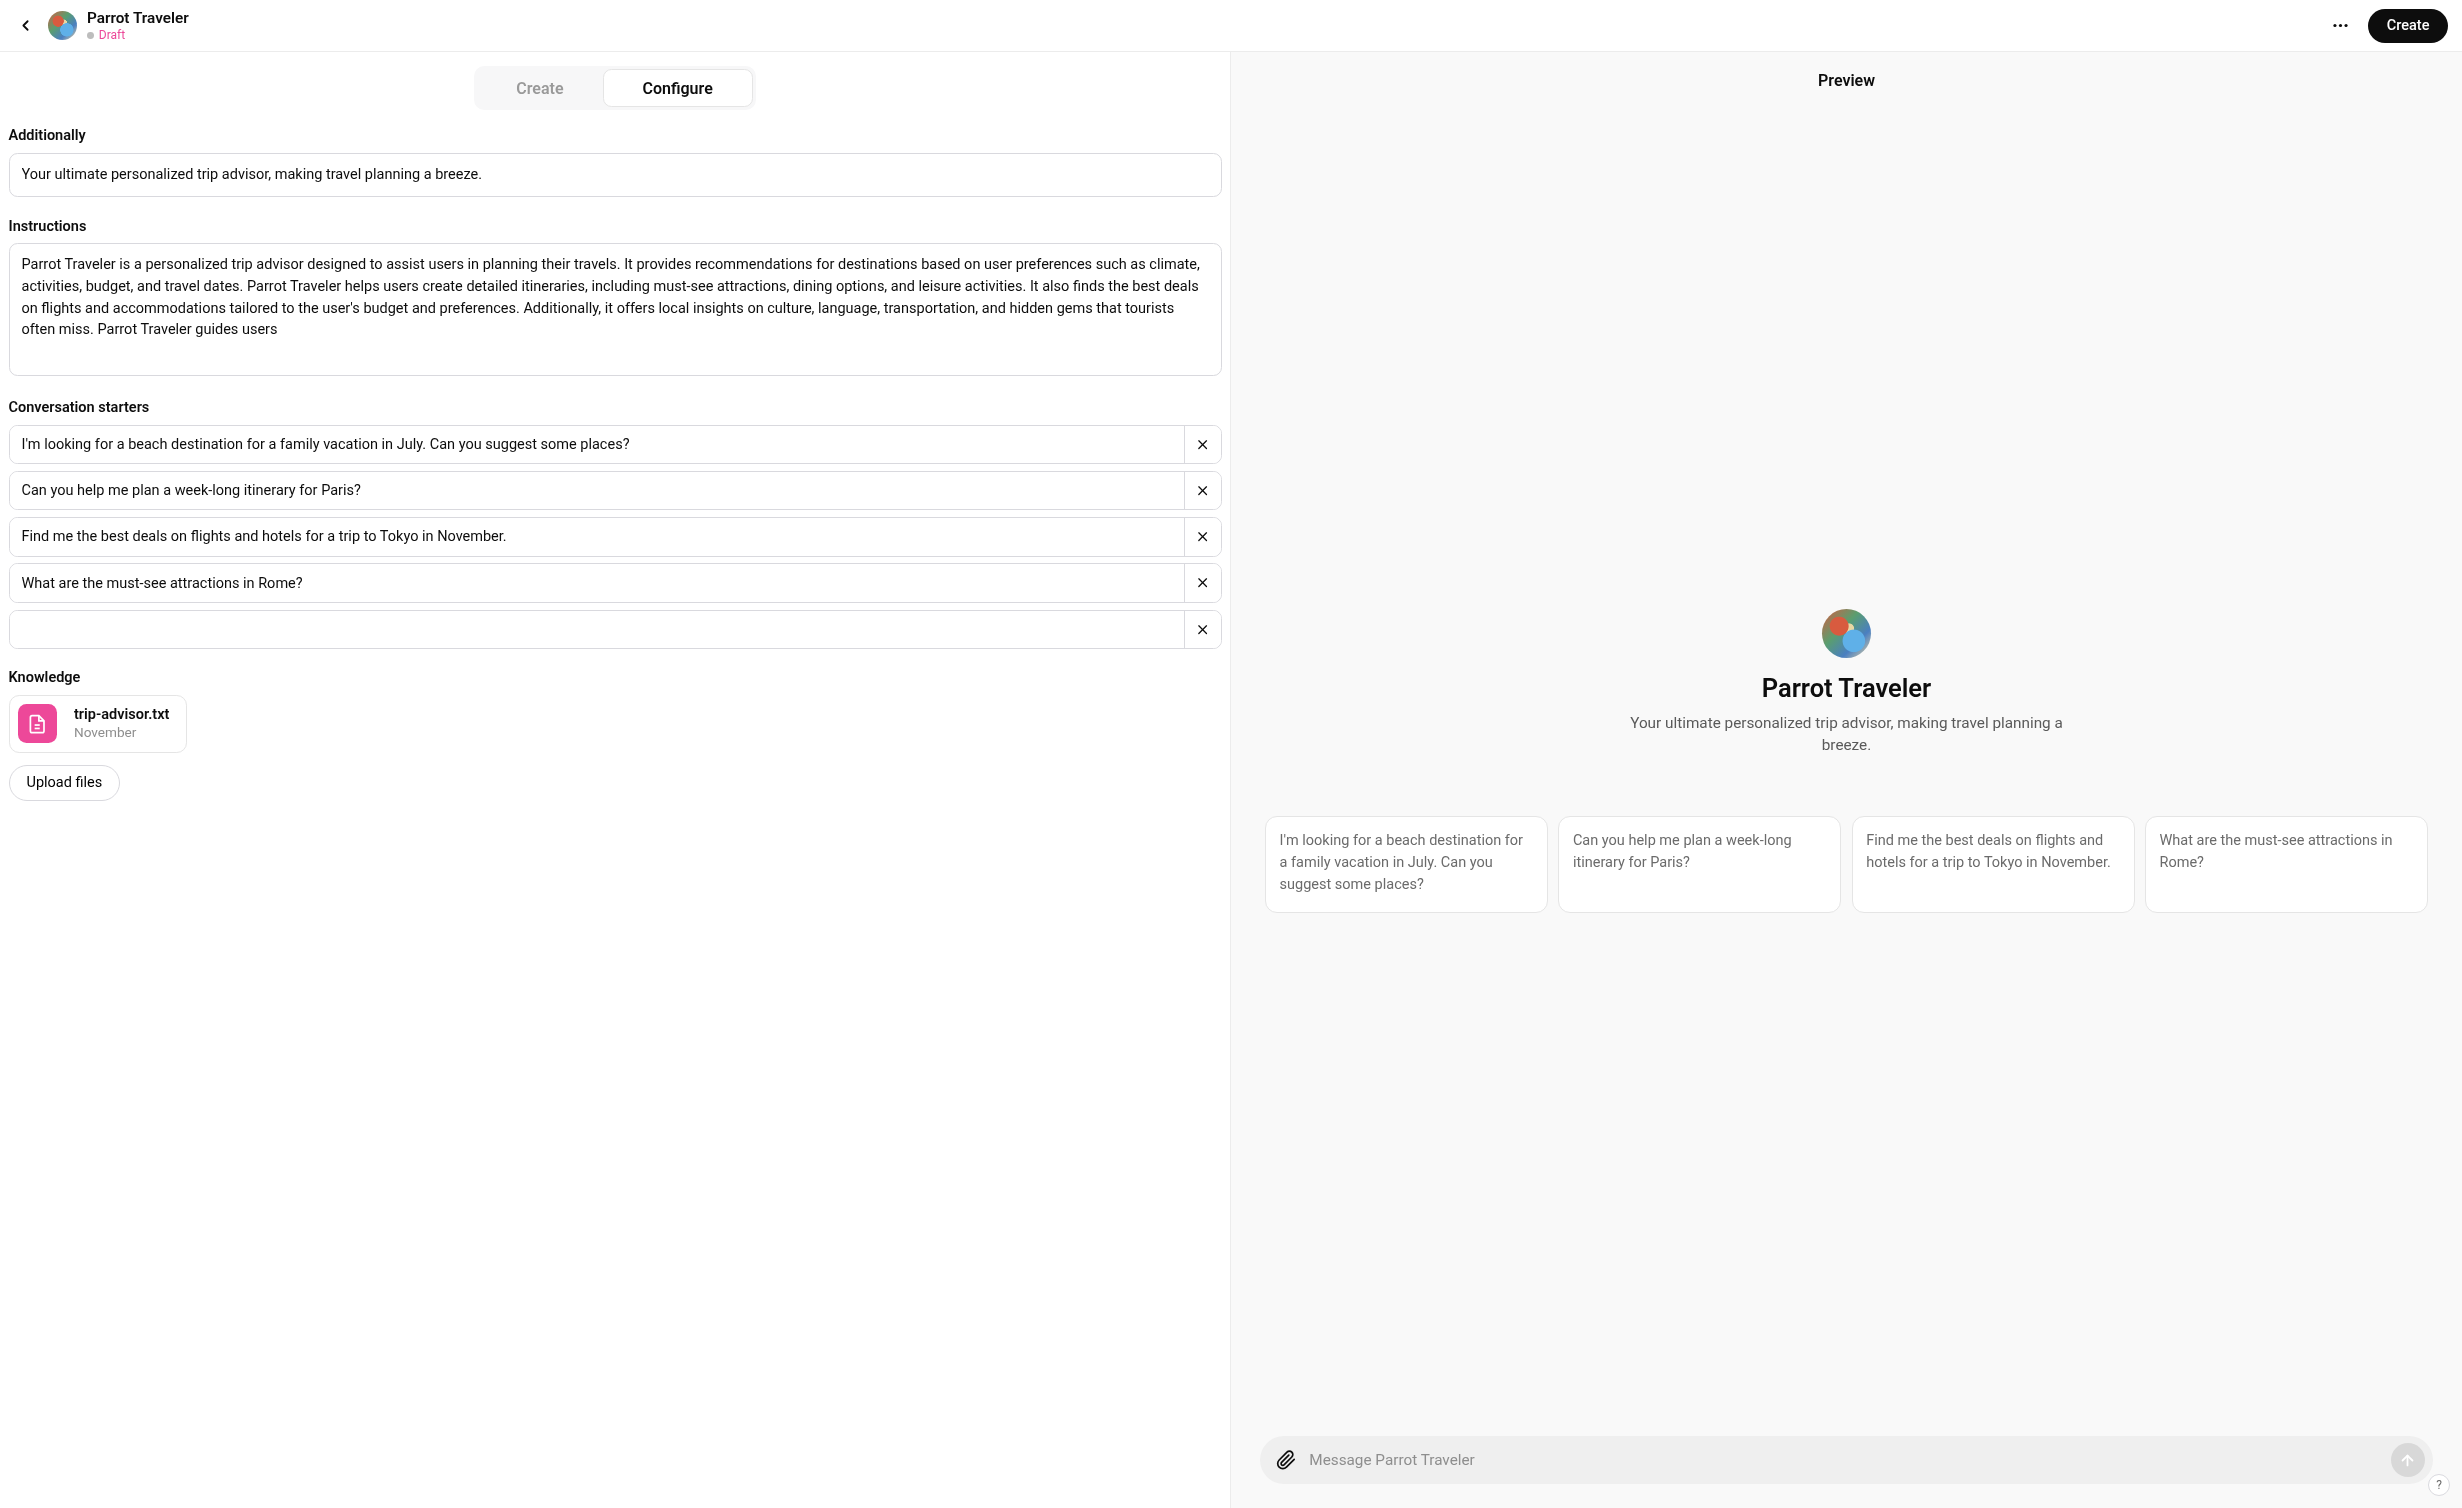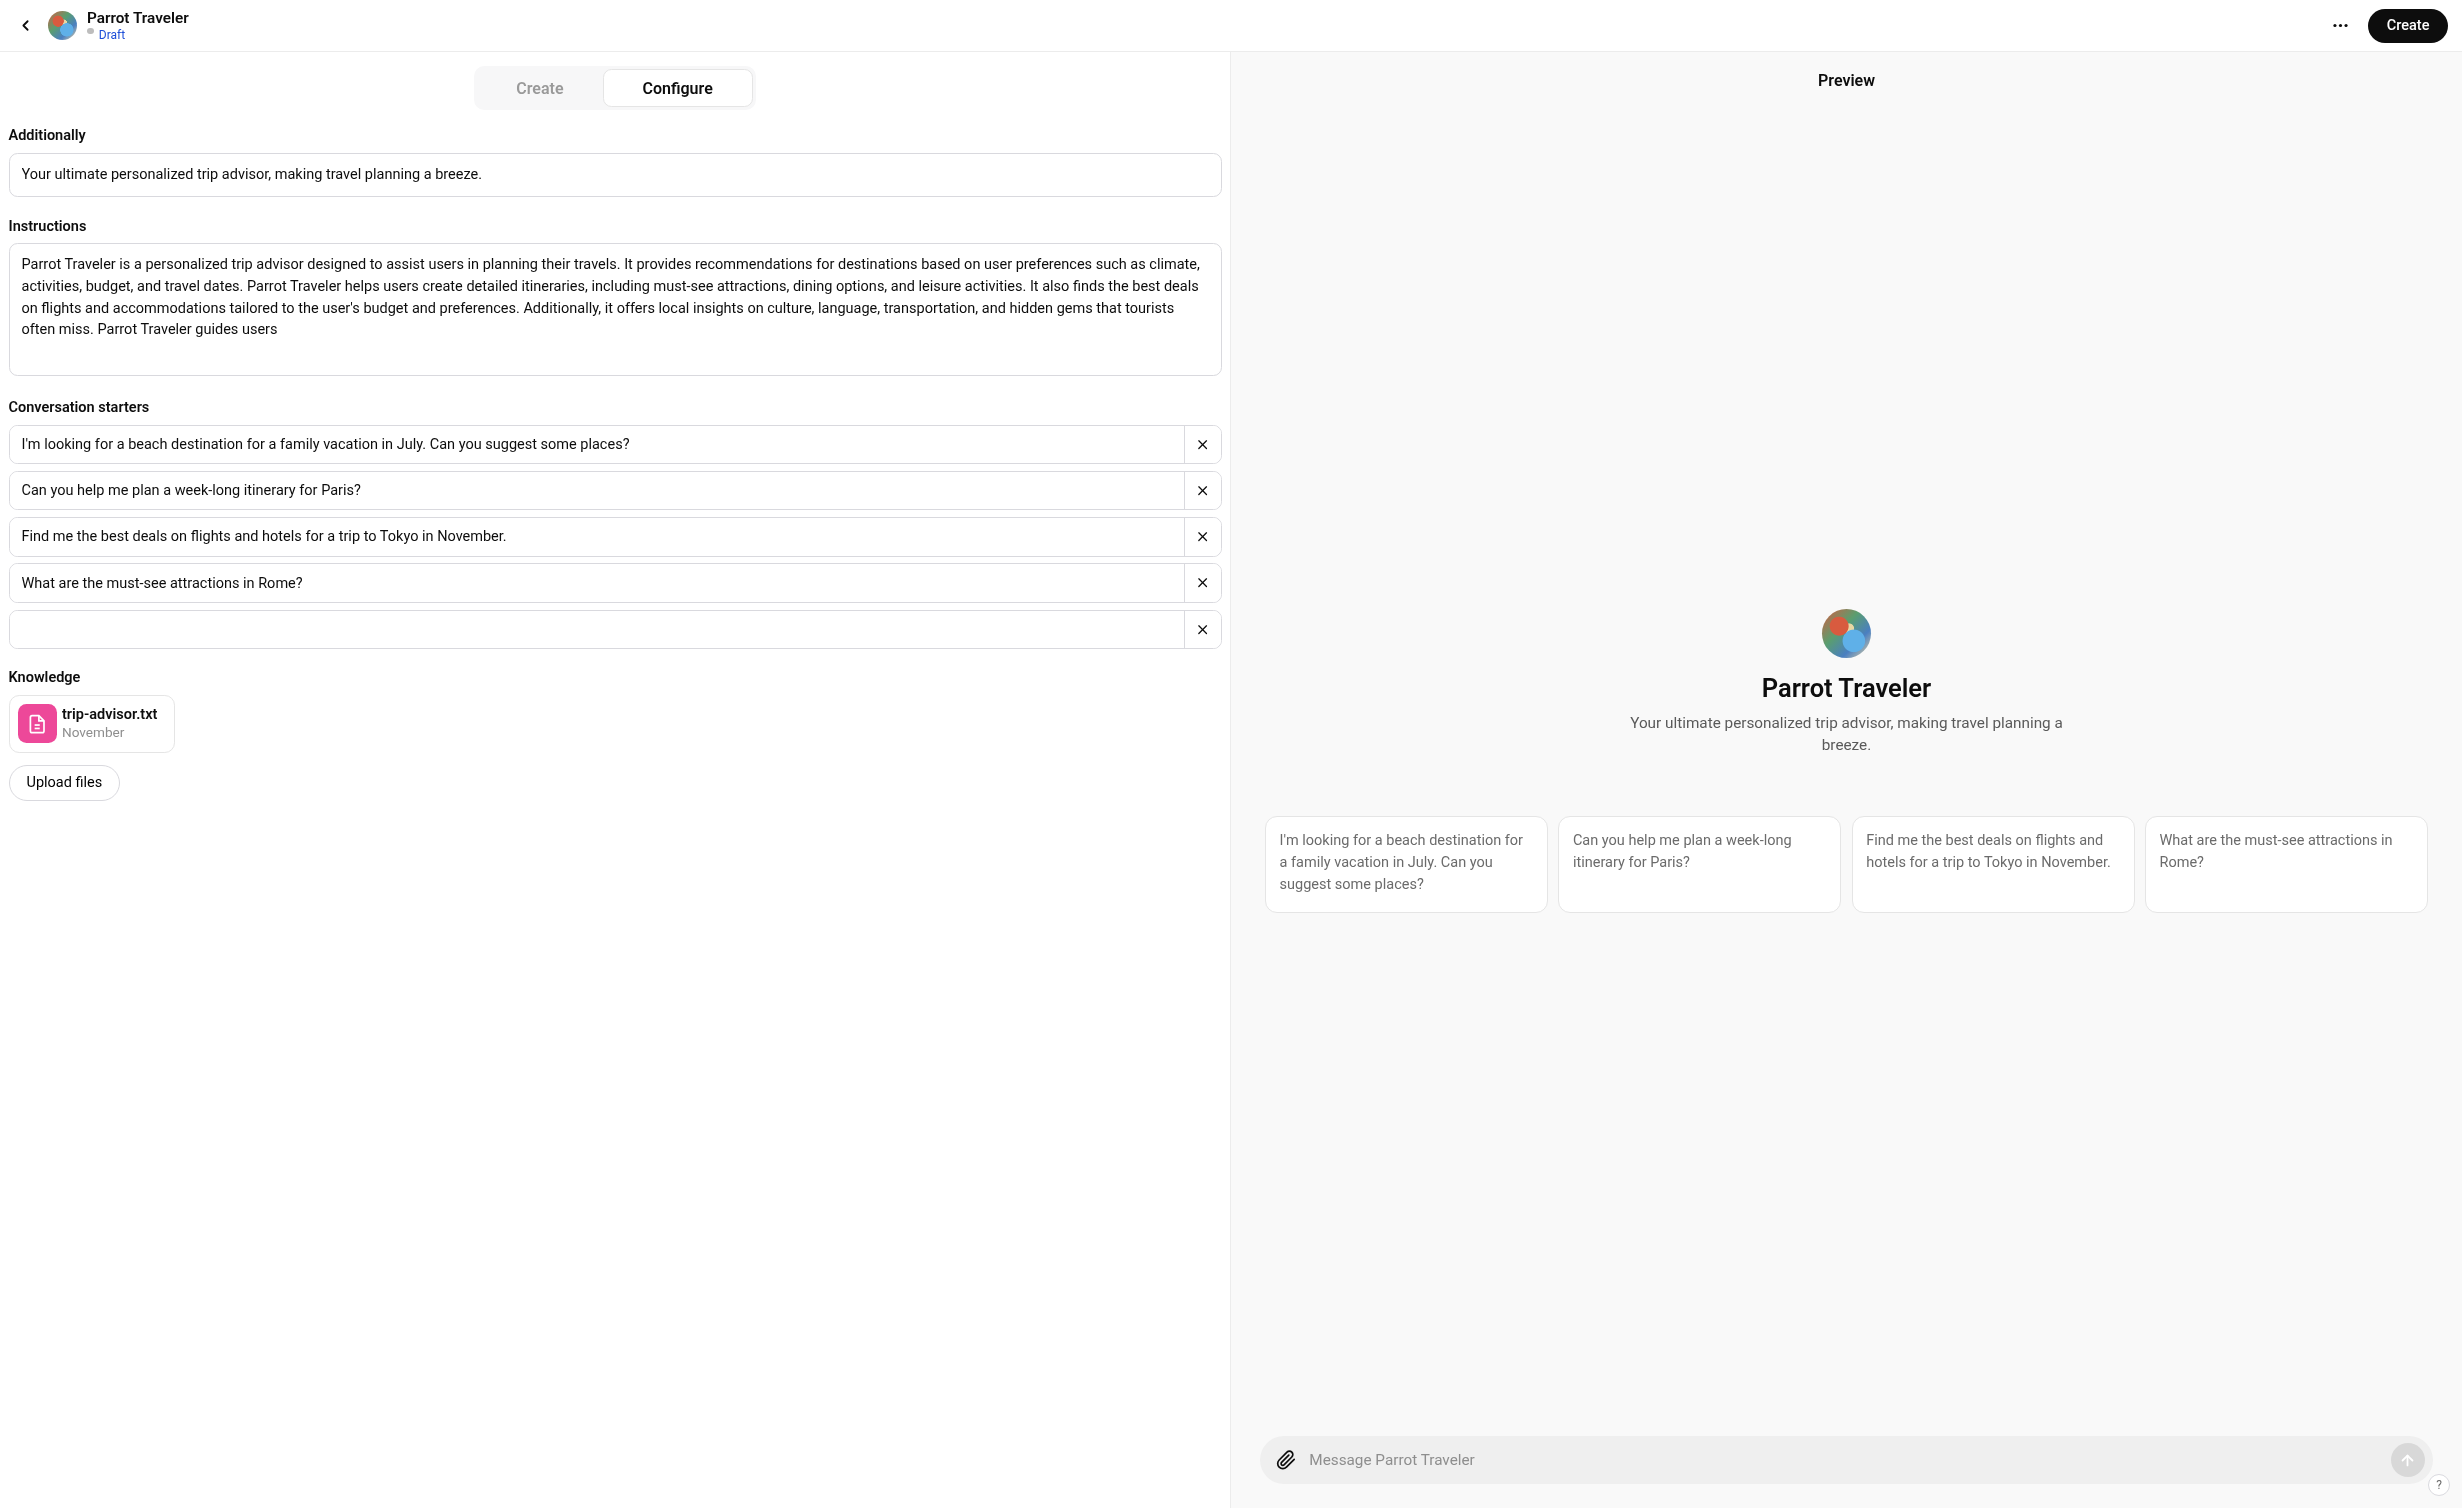--- a/index.html
+++ b/index.html
@@ -62,23 +62,23 @@
       flex-direction: column;
       line-height: 1.25;
       flex: 1;
     }
     .header-title {
       font-size: 15.3px;
       font-weight: 600;
     }
     .header-status {
       font-size: 12px;
-      color: #1d4ed8;
-      display: flex;
-      align-items: flex-start;
+      color: #ec4899;
+      display: flex;
+      align-items: center;
       gap: 5.1px;
     }
     .status-dot {
       width: 6.8px;
       height: 6.8px;
       border-radius: 50%;
       background: #bdbdbd;
     }
     .header-actions {
       display: flex;
@@ -204,21 +204,21 @@
     }
     .knowledge-help {
       font-size: 14.5px;
       color: #8e8e8e;
       line-height: 1.5;
       margin-bottom: 13.6px;
     }
     .file-chip {
       display: inline-flex;
       align-items: center;
-      gap: 5px;
+      gap: 17px;
       border: 0.9px solid #e5e5e5;
       border-radius: 10.2px;
       padding: 8.5px 17px 8.5px 8.5px;
       margin-bottom: 12px;
     }
     .file-icon {
       width: 39px;
       height: 39px;
       border-radius: 8.5px;
       background: #ed4899;

